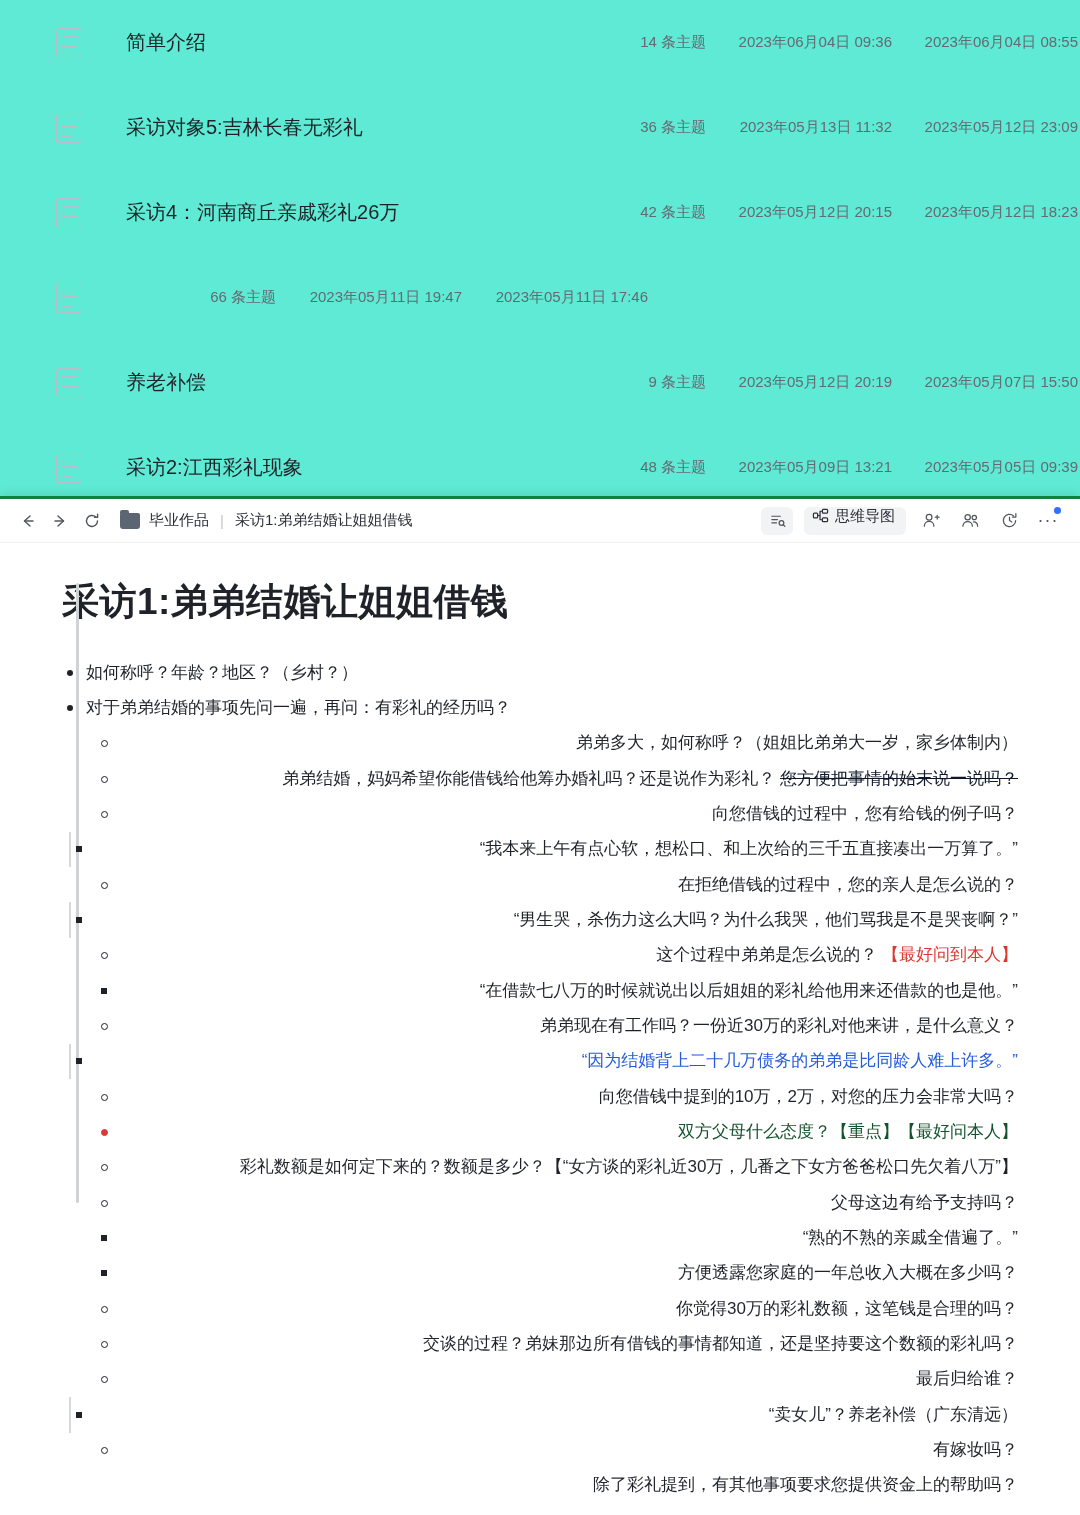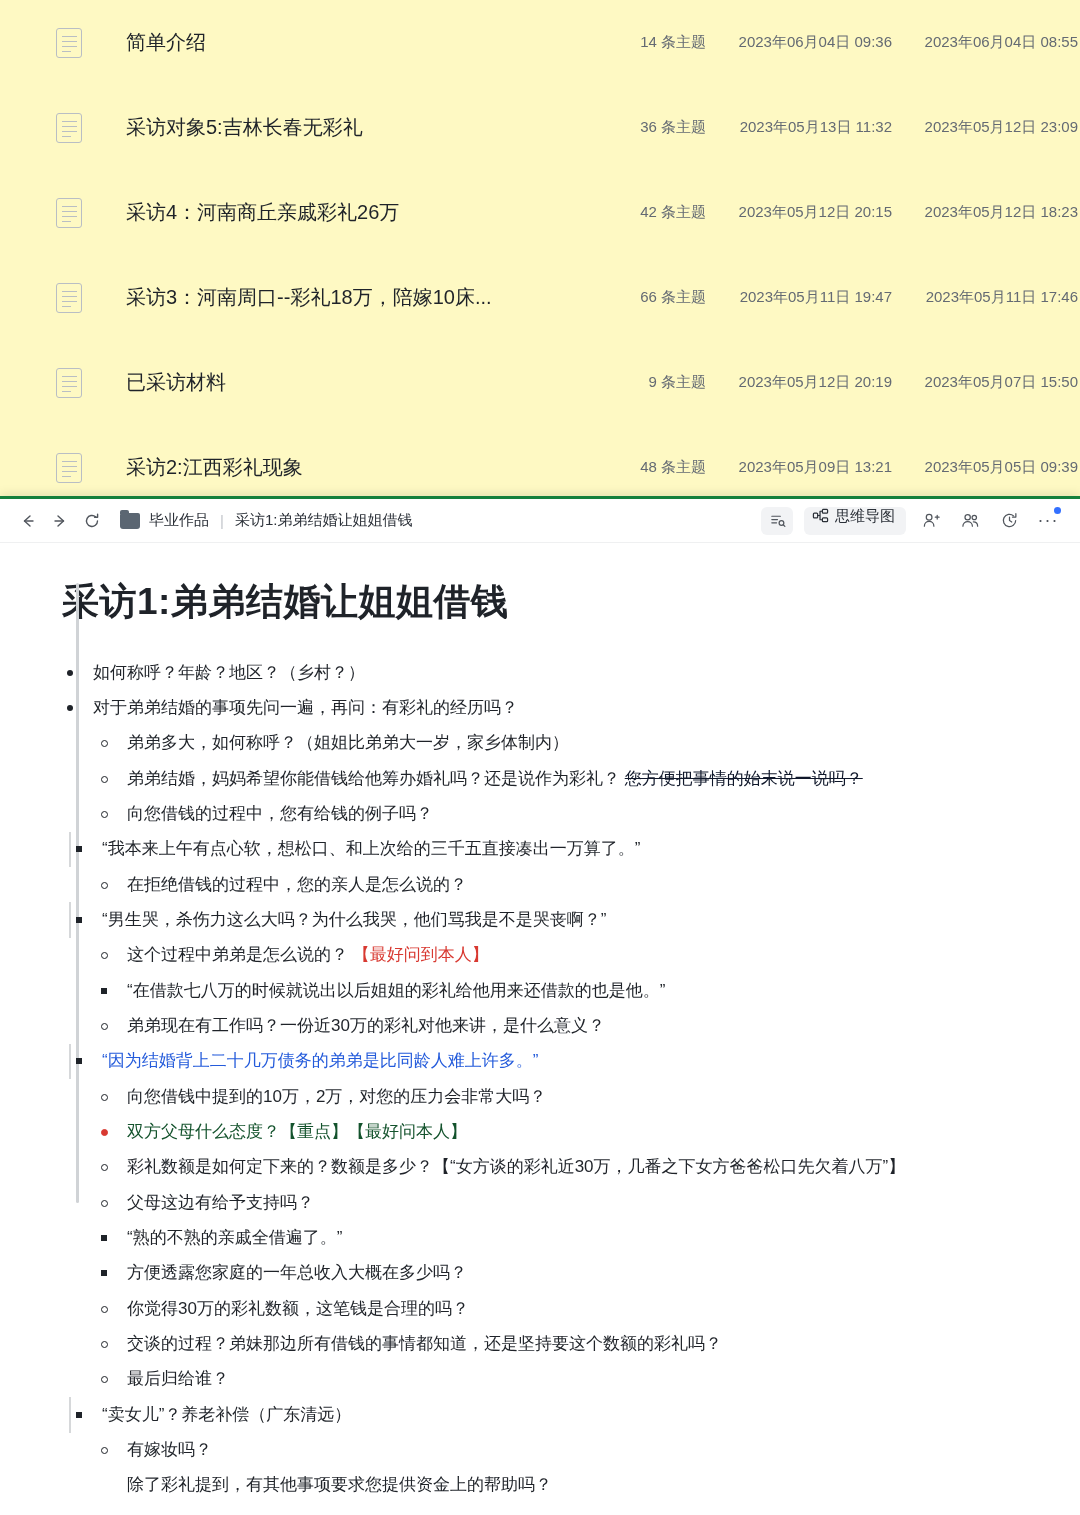--- a/index.html
+++ b/index.html
@@ -8,21 +8,21 @@
     width: 1080px; height: 1515px;
     background: #ffffff;
     font-family: "Liberation Sans", sans-serif;
     color: #1f2329;
     overflow: hidden;
   }
 
   
   .file-list {
     padding: 0 0 0 0;
-    background: #fef9c3;
+    background: #5eead4;
   }
   .file-row {
     display: flex;
     align-items: center;
     height: 85px;
     padding: 0 30px 0 56px;
     position: relative;
   }
   .doc-icon {
     width: 26px; height: 30px;
@@ -167,21 +167,21 @@
   }
   .doc-title {
     font-size: 37px;
     font-weight: bold;
     color: #1f2329;
     margin: 0 0 28px 0;
     letter-spacing: 0.5px;
   }
 
   ul.lvl { list-style: none; margin: 0; padding: 0; }
-  ul.lvl li { position: relative; gap: 7px; }
+  ul.lvl li { position: relative; }
 
   .item {
     display: flex;
     align-items: flex-start;
     font-size: 17px;
     line-height: 1.55;
     color: #1f2329;
     padding: 4.5px 0;
   }
   .bullet {
@@ -203,21 +203,21 @@
     border: 1.6px solid #1f2329;
     width: 7px; height: 7px;
   }
   .bullet.square span {
     border-radius: 0;
     width: 6px; height: 6px;
     background: #1f2329;
   }
   .txt { flex: 1 1 auto; }
 
-  .ind1 { margin-left: 34px; }
+  .ind1 { margin-left: 34px; text-align: right; }
   .ind2 { margin-left: 34px; }
   .ind3 { margin-left: 34px; }
 
   .quoted {
     border-left: 2px solid #d6d8da;
     padding-left: 0;
     margin-left: 7px;
   }
 
   .red { color: #14532d; }
@@ -290,35 +290,34 @@
 
   </div>
 
   <div class="file-row">
     <div class="doc-icon">
         <i></i>
         <i></i>
         <i></i>
         <i></i>
       </div>
-    <div class="file-title">采访3：河南周口--彩礼18万，陪嫁10床...</div>
     <div class="file-count">66 条主题</div>
     <div class="file-date">2023年05月11日 19:47</div>
     <div class="file-date">2023年05月11日 17:46</div>
 
   </div>
 
   <div class="file-row">
     <div class="doc-icon">
         <i></i>
         <i></i>
         <i></i>
         <i></i>
       </div>
-    <div class="file-title">已采访材料</div>
+    <div class="file-title">养老补偿</div>
     <div class="file-count">9 条主题</div>
     <div class="file-date">2023年05月12日 20:19</div>
     <div class="file-date">2023年05月07日 15:50</div>
 
   </div>
 
   <div class="file-row">
     <div class="doc-icon">
         <i></i>
         <i></i>

